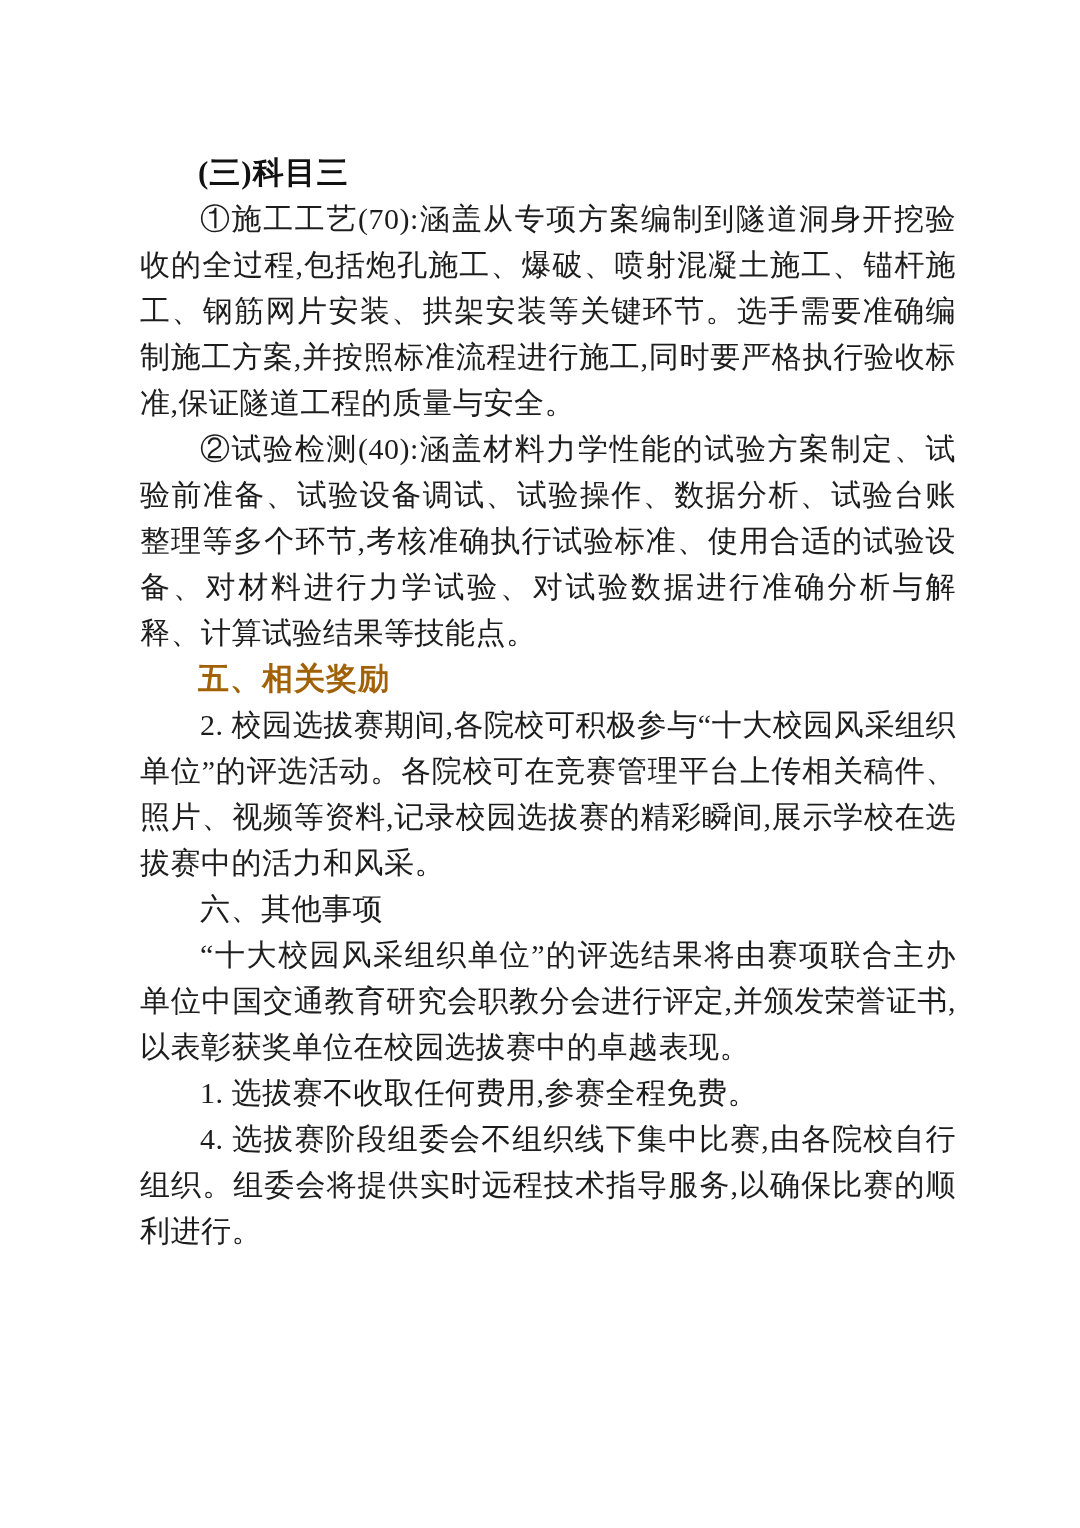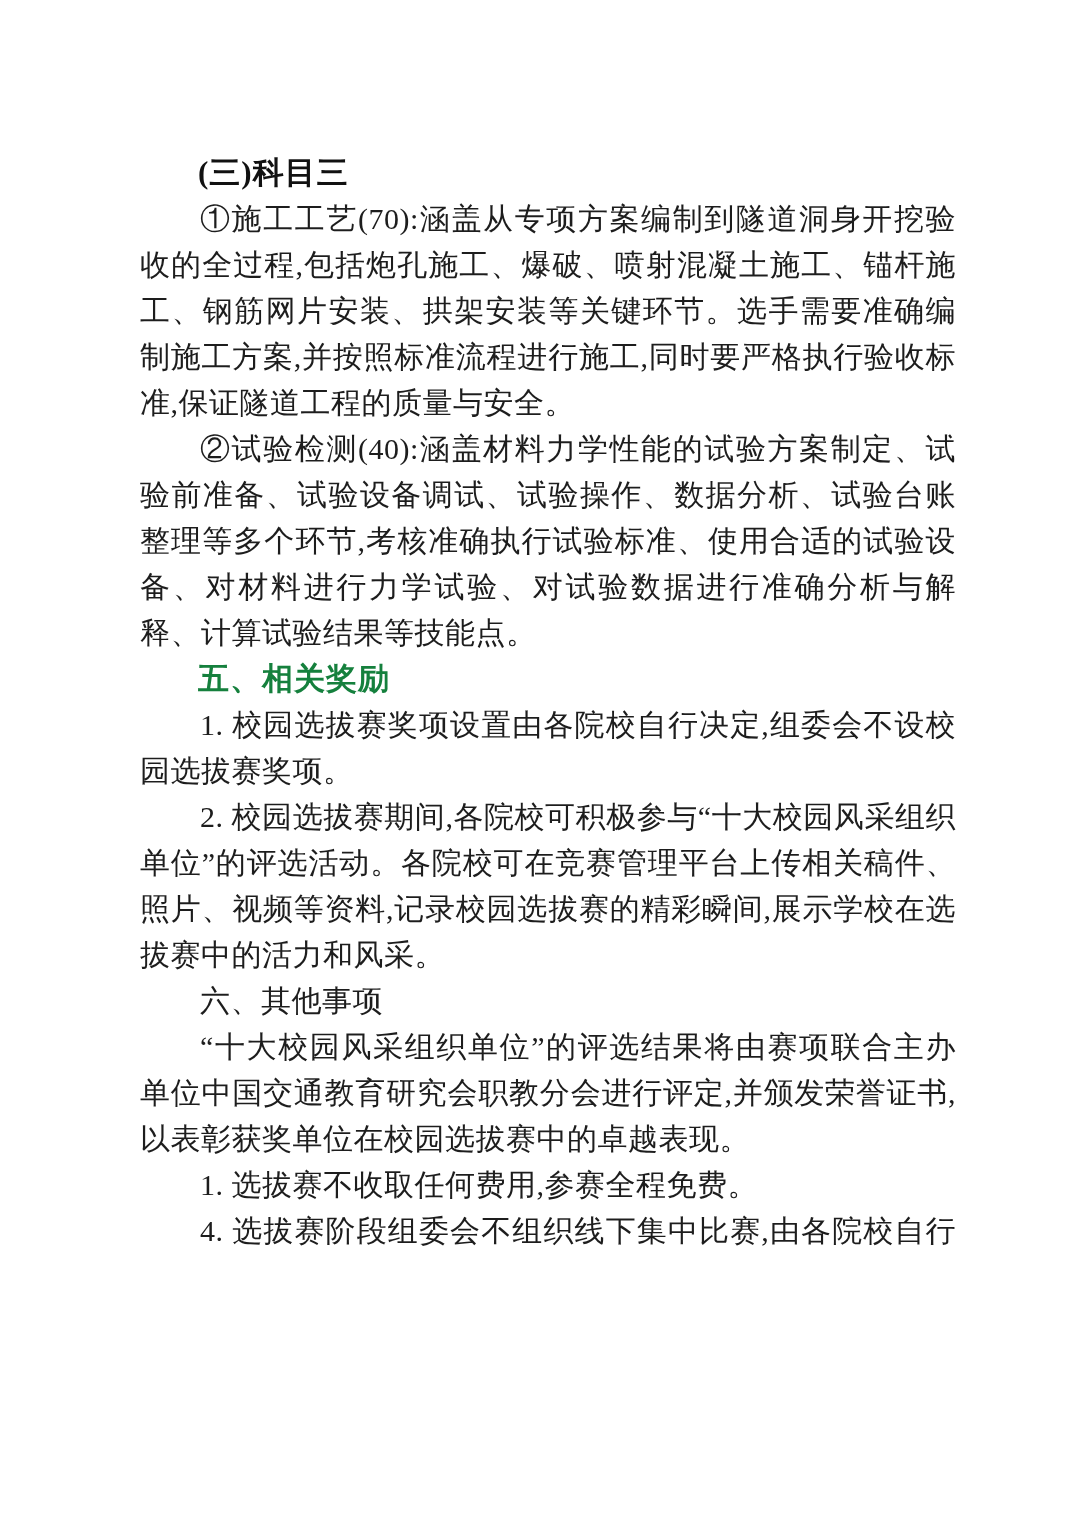--- a/index.html
+++ b/index.html
@@ -48,39 +48,38 @@
   }
 
   
   .heading-hei {
     font-family: "Liberation Sans", "DejaVu Sans", sans-serif;
     font-weight: bold;
     font-size: 31px;
     line-height: 46px;
     text-indent: 58px;
     letter-spacing: 1px;
-    color: #15803d;
+    color: #a16207;
   }
 </style>
 </head>
 <body>
 
 <div class="page">
   <div class="content">
 
     <p class="heading-kai">(三)科目三</p>
 
 
     <p class="para">①施工工艺(70):涵盖从专项方案编制到隧道洞身开挖验收的全过程,包括炮孔施工、爆破、喷射混凝土施工、锚杆施工、钢筋网片安装、拱架安装等关键环节。选手需要准确编制施工方案,并按照标准流程进行施工,同时要严格执行验收标准,保证隧道工程的质量与安全。</p>
 
     <p class="para">②试验检测(40):涵盖材料力学性能的试验方案制定、试验前准备、试验设备调试、试验操作、数据分析、试验台账整理等多个环节,考核准确执行试验标准、使用合适的试验设备、对材料进行力学试验、对试验数据进行准确分析与解释、计算试验结果等技能点。</p>
 
     <p class="heading-hei">五、相关奖励</p>
 
-    <p class="para">1. 校园选拔赛奖项设置由各院校自行决定,组委会不设校园选拔赛奖项。</p>
 
     <p class="para">2. 校园选拔赛期间,各院校可积极参与“十大校园风采组织单位”的评选活动。各院校可在竞赛管理平台上传相关稿件、照片、视频等资料,记录校园选拔赛的精彩瞬间,展示学校在选拔赛中的活力和风采。</p>
 
     <p class="para">六、其他事项</p>
 
     <p class="para">“十大校园风采组织单位”的评选结果将由赛项联合主办单位中国交通教育研究会职教分会进行评定,并颁发荣誉证书,以表彰获奖单位在校园选拔赛中的卓越表现。</p>
 
     <p class="para">1. 选拔赛不收取任何费用,参赛全程免费。</p>
 
     <p class="para">4. 选拔赛阶段组委会不组织线下集中比赛,由各院校自行组织。组委会将提供实时远程技术指导服务,以确保比赛的顺利进行。</p>

